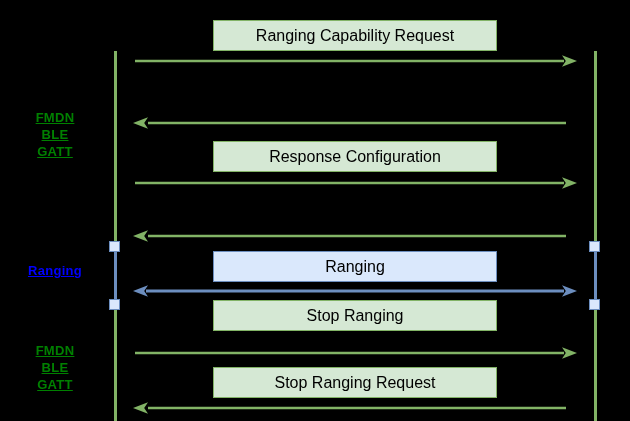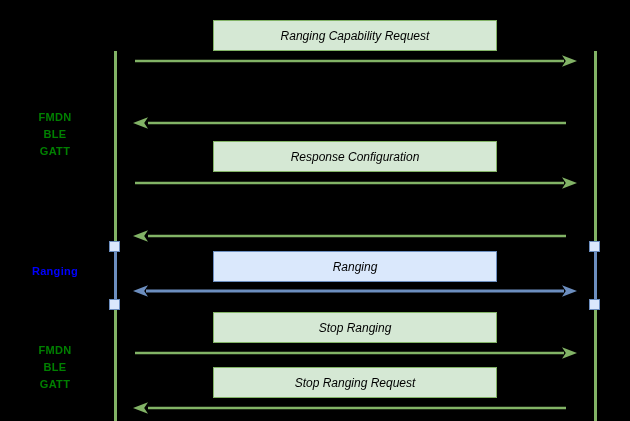--- a/index.html
+++ b/index.html
@@ -3,27 +3,27 @@
 <meta charset="utf-8">
 <style>
   html,body{margin:0;padding:0;background:#000;}
   .stage{position:relative;width:630px;height:421px;background:#000;
          font-family:"Liberation Sans",sans-serif;overflow:hidden;}
   .lifeline{position:absolute;width:3px;background:#82b366;}
   .lifeline-blue{position:absolute;width:3px;background:#6c8ebf;}
   .marker{position:absolute;width:11px;height:11px;background:#dae8fc;
           border:1.5px solid #6c8ebf;box-sizing:border-box;}
   .msg{position:absolute;left:213px;width:284px;height:31px;display:flex;
-       align-items:center;justify-content:center;font-size:12px;color:#000;
-       box-sizing:border-box;white-space:nowrap;font-style:italic;}
+       align-items:center;justify-content:center;font-size:16px;color:#000;
+       box-sizing:border-box;white-space:nowrap;}
   .msg.green{background:#d5e8d4;border:1px solid #82b366;}
   .msg.blue{background:#dae8fc;border:1px solid #6c8ebf;}
   .arrow{position:absolute;left:126px;}
   .side-label{position:absolute;left:13px;width:84px;text-align:center;
-              font-weight:bold;font-size:11px;line-height:17px;letter-spacing:0.3px;}
+              font-weight:bold;font-size:13px;line-height:17px;letter-spacing:0.3px;text-decoration:underline;}
   .side-label.green{color:#008000;}
   .side-label.blue{color:#0000FF;line-height:16px;}
 </style>
 </head>
 <body>
 
 <div class="stage">
 
   <div class="lifeline" style="left:114px;top:51px;height:370px"></div>
   <div class="lifeline" style="left:594px;top:51px;height:370px"></div>
@@ -75,21 +75,21 @@
 
   <div class="msg blue" style="top:251px">
     <span>Ranging</span>
   </div>
   <svg class="arrow" style="top:284px" width="460" height="14" viewBox="0 0 460 14">
     <line x1="20" y1="7" x2="438" y2="7" stroke="#6c8ebf" stroke-width="2.8"></line>
     <polygon points="451,7 436,1.2 439.8,7 436,12.8" fill="#6c8ebf"></polygon>
     <polygon points="7,7 22,1.2 18.2,7 22,12.8" fill="#6c8ebf"></polygon>
   </svg>
 
-  <div class="msg green" style="top:312px">
+  <div class="msg green" style="top:300px">
     <span>Stop Ranging</span>
   </div>
   <svg class="arrow" style="top:346px" width="460" height="14" viewBox="0 0 460 14">
     <line x1="9" y1="7" x2="438" y2="7" stroke="#82b366" stroke-width="2.6"></line>
     <polygon points="451,7 436,1.2 439.8,7 436,12.8" fill="#82b366"></polygon>
   </svg>
 
   <div class="msg green" style="top:367px">
     <span>Stop Ranging Request</span>
   </div>

